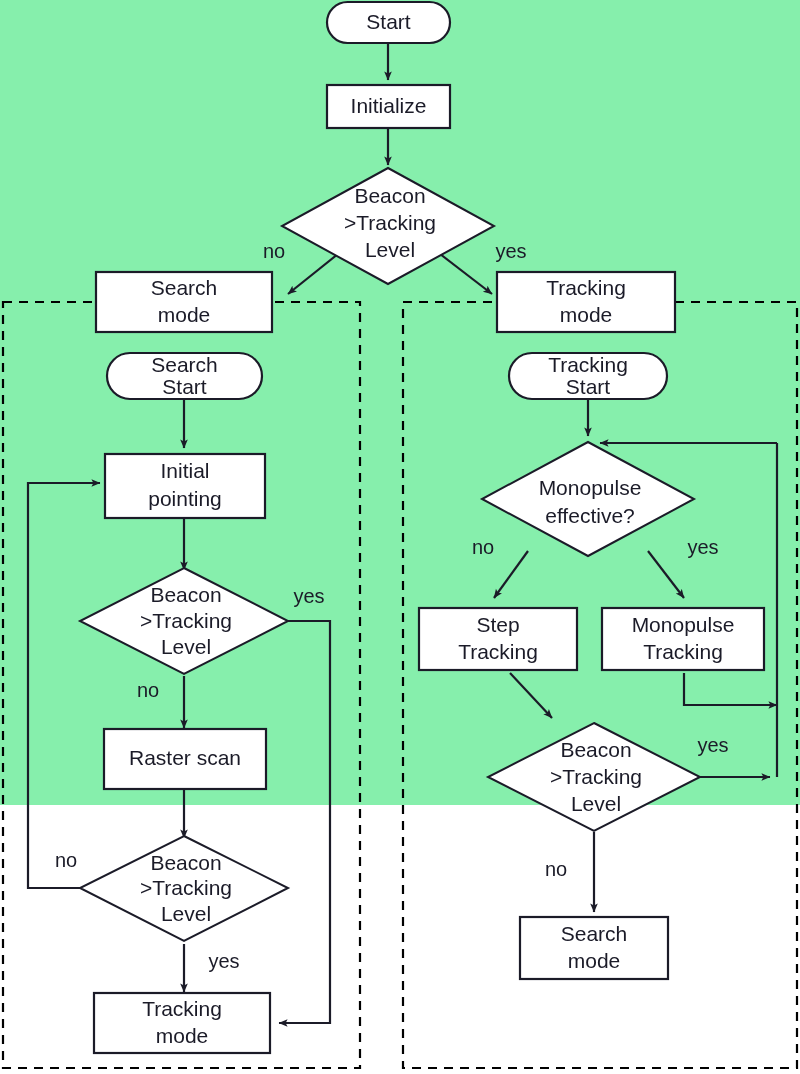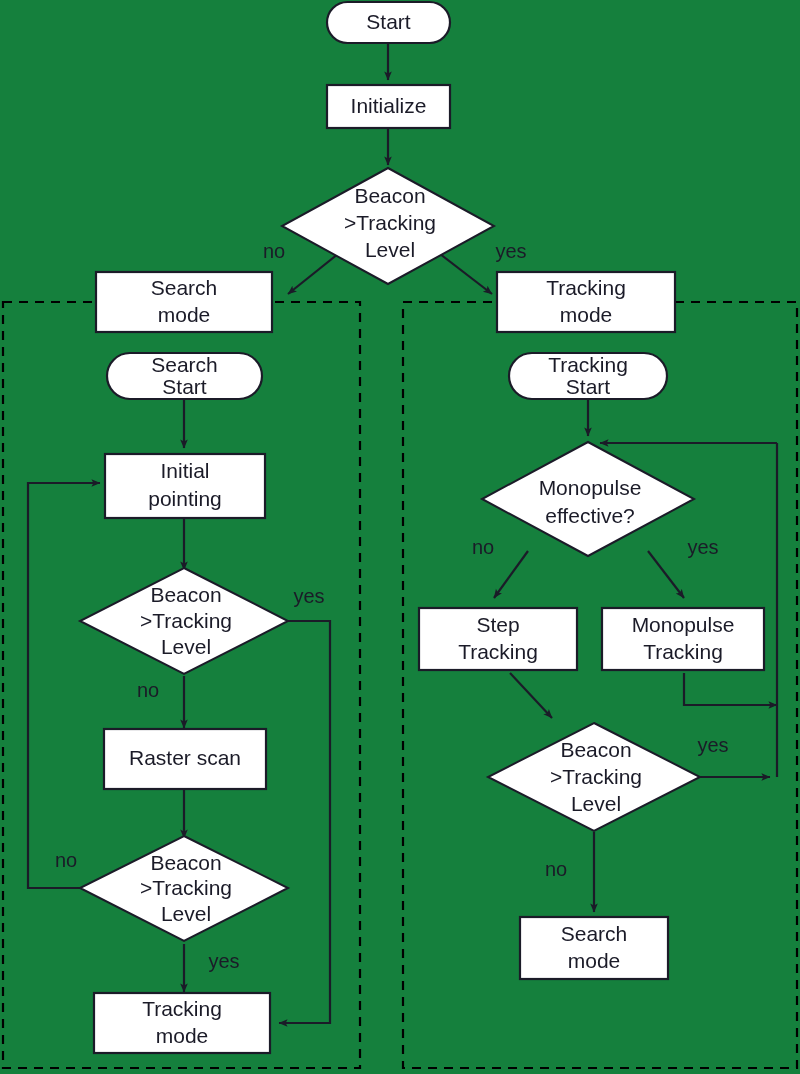--- a/index.html
+++ b/index.html
@@ -1,18 +1,18 @@
 <!DOCTYPE html>
 <html><head>
 <meta charset="utf-8">
 <style>
   html,body{margin:0;padding:0;background:#ffffff;}
   body{width:800px;height:1074px;overflow:hidden;
        font-family:"Liberation Sans","DejaVu Sans",sans-serif;}
-  #stage{position:relative;width:800px;height:1074px;background:#15803d;}
+  #stage{position:relative;width:800px;height:805px;background:#86efac;}
   svg#flow{position:absolute;left:0;top:0;width:800px;height:1074px;}
   .node-text{font-family:"Liberation Sans","DejaVu Sans",sans-serif;
              font-size:21px;fill:#1b1b28;text-anchor:middle;dominant-baseline:middle;}
   .edge-label{font-family:"Liberation Sans","DejaVu Sans",sans-serif;
               font-size:20px;fill:#1b1b28;text-anchor:middle;dominant-baseline:middle;}
   .shape{fill:#ffffff;stroke:#1b1b28;stroke-width:2.2;}
   .diamond{fill:#ffffff;stroke:#1b1b28;stroke-width:2.0;}
   .capsule{fill:#ffffff;stroke:#1b1b28;stroke-width:2.2;}
   .conn{stroke:#1b1b28;stroke-width:2.2;fill:none;}
   .group-box{fill:none;stroke:#000000;stroke-width:2.2;stroke-dasharray:9 7;}

